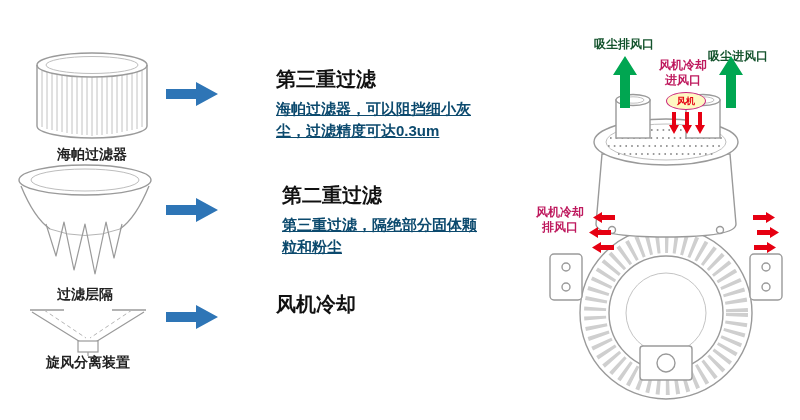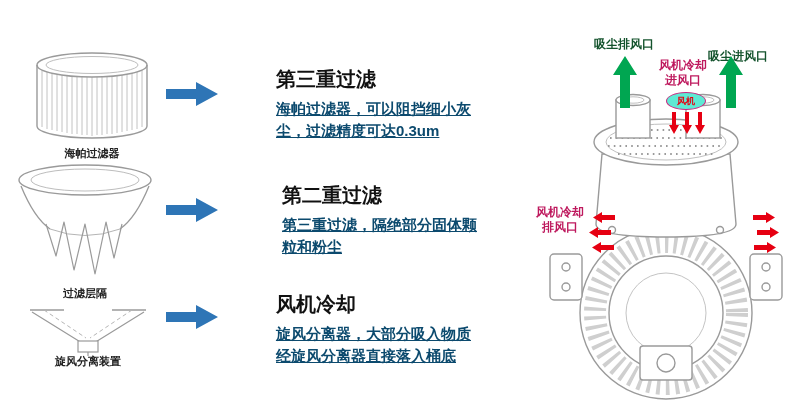--- a/index.html
+++ b/index.html
@@ -1,24 +1,24 @@
 <!DOCTYPE html>
 <html><head>
 <meta charset="utf-8">
 <style>
   html,body{margin:0;padding:0;background:#fff;}
   body{font-family:"Liberation Sans","DejaVu Sans",sans-serif;}
   #canvas{position:relative;width:800px;height:420px;background:#ffffff;overflow:hidden;}
   .abs{position:absolute;}
-  .caption{font-size:11px;font-weight:700;color:#222;text-align:center;}
+  .caption{font-size:14px;font-weight:700;color:#222;text-align:center;}
   .stage-title{font-size:20px;font-weight:700;color:#111;margin-bottom:5px;}
   .stage-desc{font-size:15px;font-weight:600;color:#0c4a6e;line-height:22px;width:204px;text-decoration:underline;}
   .green-label{color:#14532d;font-size:12px;font-weight:700;text-align:center;}
   .red-label{color:#be185d;font-size:12px;font-weight:700;text-align:center;white-space:pre-line;line-height:15px;}
-  .fan-oval{border:1.5px solid #c9267f;border-radius:50%;width:38px;height:16px;display:flex;align-items:center;justify-content:center;color:#e60012;font-size:9px;font-weight:700;background:#5eead4;}
+  .fan-oval{border:1.5px solid #c9267f;border-radius:50%;width:38px;height:16px;display:flex;align-items:center;justify-content:center;color:#e60012;font-size:9px;font-weight:700;background:#fef9c3;}
   svg{display:block;}
 </style>
 </head>
 <body>
 
 <div id="canvas">
 
   <svg class="abs" style="left:32px;top:50px" width="120" height="92" viewBox="0 0 120 92">
     <path d="M10 16V77M15 16V79M20 16V80M25 16V81M30 16V82M35 16V83M40 16V84M45 16V84M50 16V85M55 16V85M60 16V86M65 16V85M70 16V85M75 16V84M80 16V84M85 16V83M90 16V82M95 16V81M100 16V80M105 16V79M110 16V77" stroke="#c2c2c2" stroke-width="1" fill="none"></path>
     <ellipse cx="60" cy="15" rx="55" ry="12" fill="#ffffff" stroke="#9a9a9a" stroke-width="1.4"></ellipse>
@@ -58,21 +58,20 @@
   <div class="abs" style="left:276px;top:66px">
     <div class="stage-title">第三重过滤</div>
     <div class="stage-desc">海帕过滤器，可以阻挡细小灰尘，过滤精度可达0.3um</div>
   </div>
   <div class="abs" style="left:282px;top:182px">
     <div class="stage-title">第二重过滤</div>
     <div class="stage-desc">第三重过滤，隔绝部分固体颗粒和粉尘</div>
   </div>
   <div class="abs" style="left:276px;top:291px">
     <div class="stage-title">风机冷却</div>
-    <div class="stage-desc">旋风分离器，大部分吸入物质经旋风分离器直接落入桶底</div>
   </div>
 
   <svg class="abs" style="left:538px;top:84px" width="256" height="324" viewBox="0 0 256 324">
     <g stroke="#9a9a9a" fill="#ffffff" stroke-width="1.4">
 
       <circle cx="128" cy="229" r="86"></circle>
       <circle cx="128" cy="229" r="71" fill="none" stroke="#cfcfcf" stroke-width="22" stroke-dasharray="3.5 5.5"></circle>
       <circle cx="128" cy="229" r="57"></circle>
       <circle cx="128" cy="229" r="40" fill="none" stroke="#c4c4c4" stroke-width="1"></circle>
 

